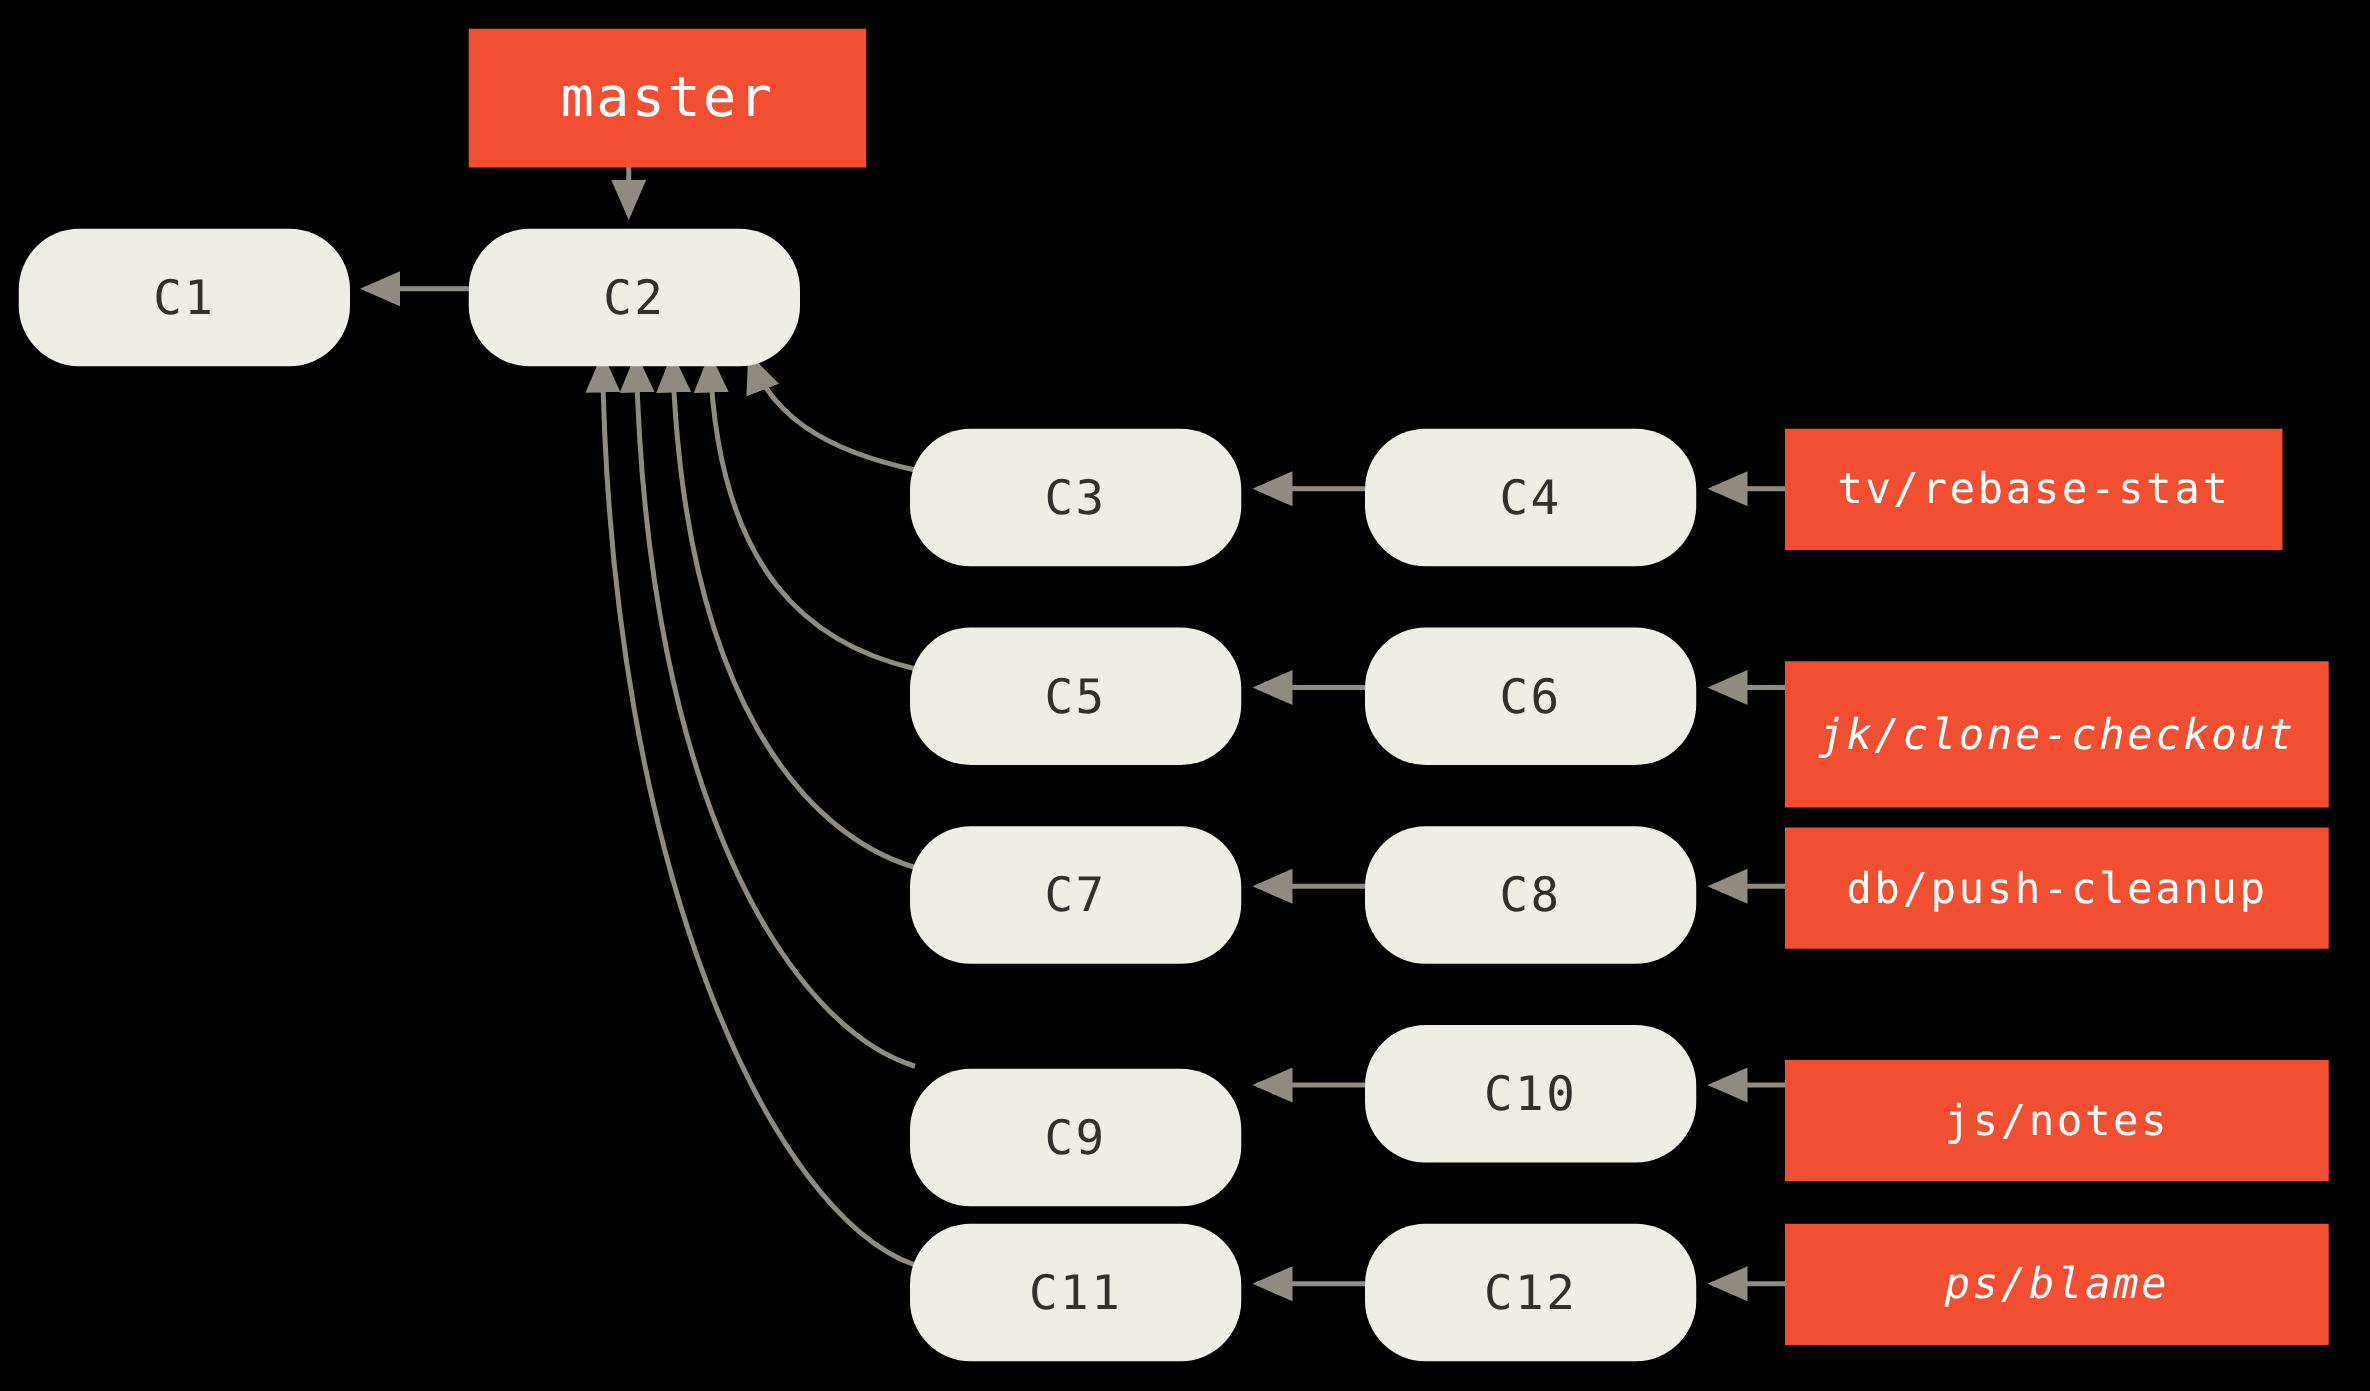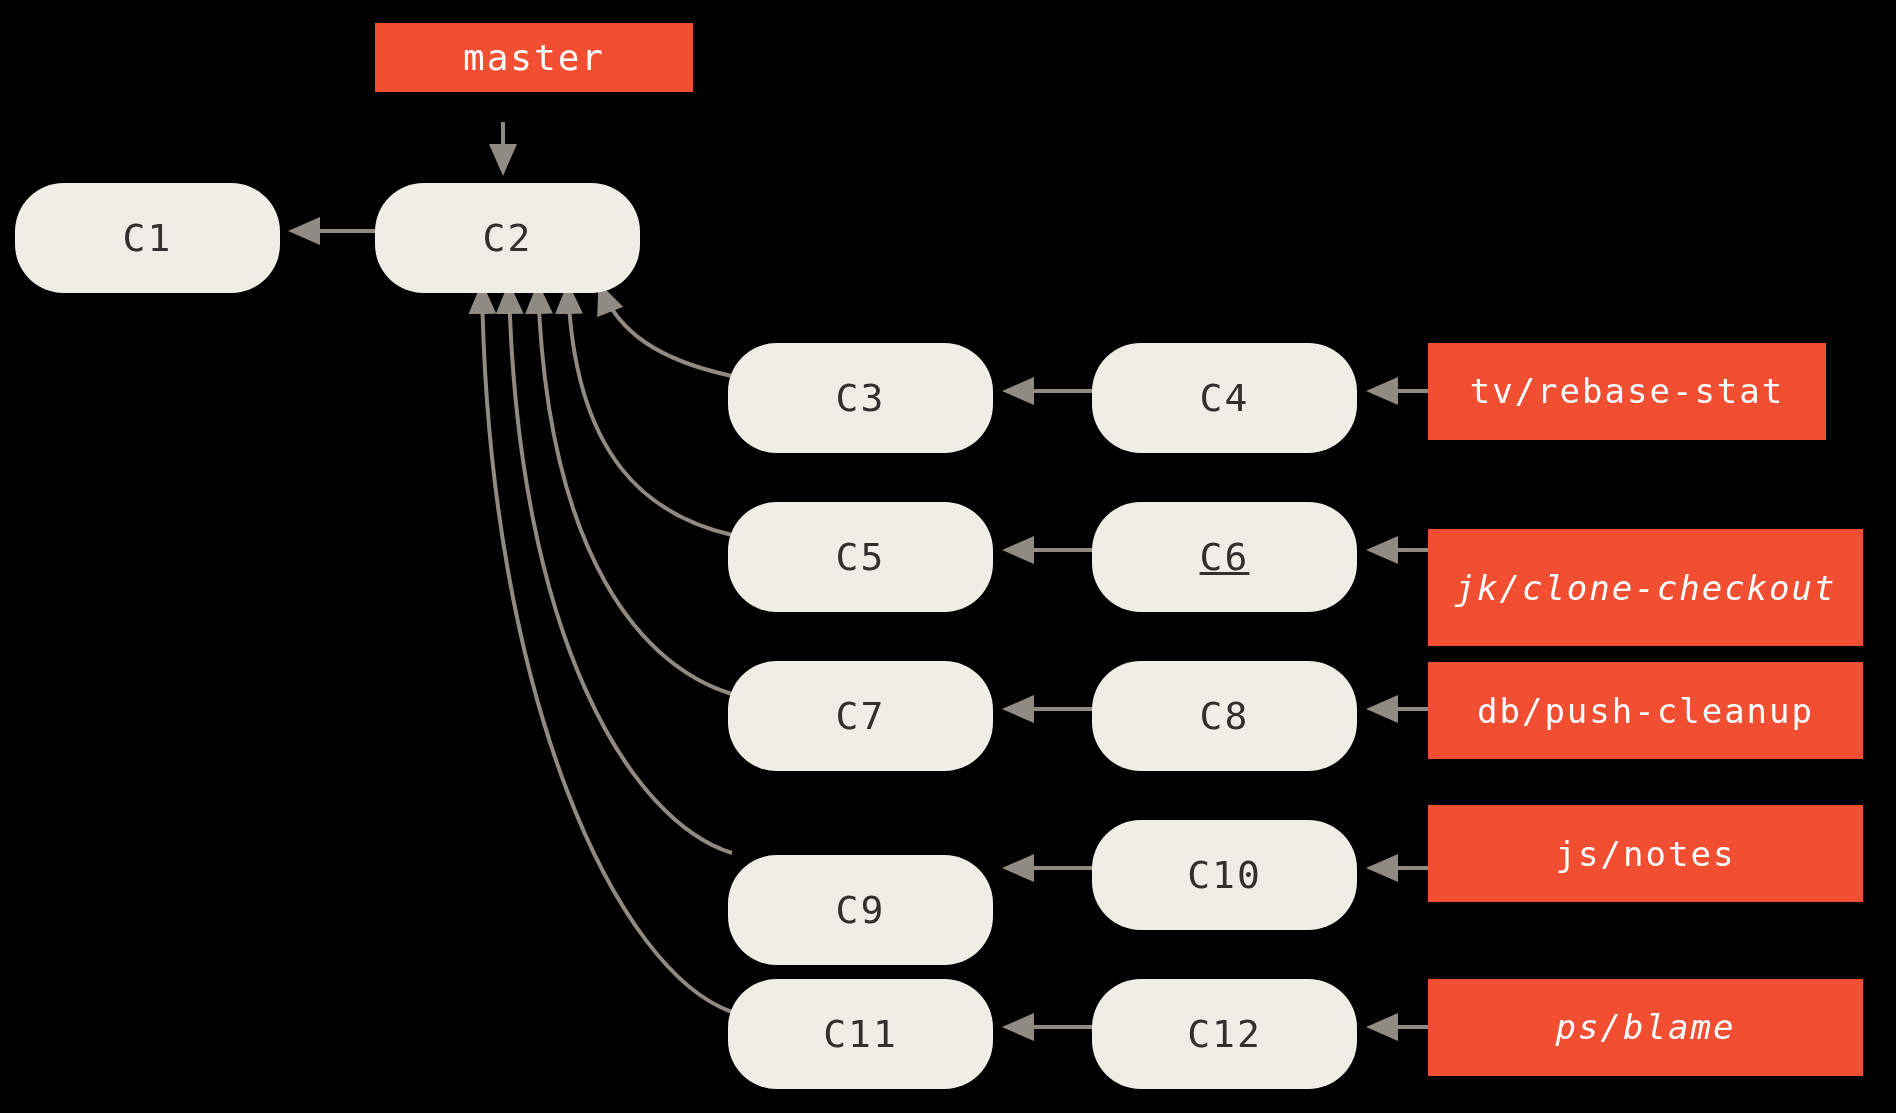--- a/index.html
+++ b/index.html
@@ -32,21 +32,21 @@
     border-radius:48.5px;
     font-size:38px;
     letter-spacing:2px;
   }
   .branch-label{
     background:var(--red);
     color:var(--label-text);
     font-size:34px;
     letter-spacing:2px;
   }
-  .master-label{left:375px;top:23px;width:318px;height:69px;font-size:36px;}
+  .master-label{left:375px;top:23px;width:318px;height:111px;font-size:44px;}
   .c1{left:15px;top:183px;}
   .c2{left:375px;top:183px;}
 </style>
 </head>
 <body>
 
 <div class="canvas">
 
   <svg class="arrows" width="1896" height="1113" viewBox="0 0 1896 1113">
     <defs>
@@ -81,25 +81,25 @@
 
   <div class="node commit c1">C1</div>
 
   <div class="node commit c2">C2</div>
 
   <div id="rows">
       <div class="node commit" style="left: 728px; top: 342.5px; text-align: right;">C3</div>
       <div class="node commit" style="left: 1092px; top: 342.5px;">C4</div>
       <div class="node branch-label" style="left: 1428px; top: 342.5px; width: 398px; height: 97px;">tv/rebase-stat</div>
       <div class="node commit" style="left: 728px; top: 501.5px;">C5</div>
-      <div class="node commit" style="left: 1092px; top: 501.5px; text-decoration: underline;">C6</div>
+      <div class="node commit" style="left: 1092px; top: 501.5px;">C6</div>
       <div class="node branch-label" style="left: 1428px; top: 529px; width: 435px; height: 117px; font-style: italic;">jk/clone-checkout</div>
       <div class="node commit" style="left: 728px; top: 660.5px;">C7</div>
       <div class="node commit" style="left: 1092px; top: 660.5px;">C8</div>
       <div class="node branch-label" style="left: 1428px; top: 662px; width: 435px; height: 97px;">db/push-cleanup</div>
       <div class="node commit" style="left: 728px; top: 819.5px; margin-top: 35px;">C9</div>
       <div class="node commit" style="left: 1092px; top: 819.5px;">C10</div>
-      <div class="node branch-label" style="left: 1428px; top: 805px; width: 435px; height: 97px;">js/notes</div>
+      <div class="node branch-label" style="left: 1428px; top: 848px; width: 435px; height: 97px;">js/notes</div>
       <div class="node commit" style="left: 728px; top: 978.5px;">C11</div>
       <div class="node commit" style="left: 1092px; top: 978.5px;">C12</div>
       <div class="node branch-label" style="left: 1428px; top: 978.5px; width: 435px; height: 97px; font-style: italic;">ps/blame</div>
     </div>
 </div>
 
 </body></html>

